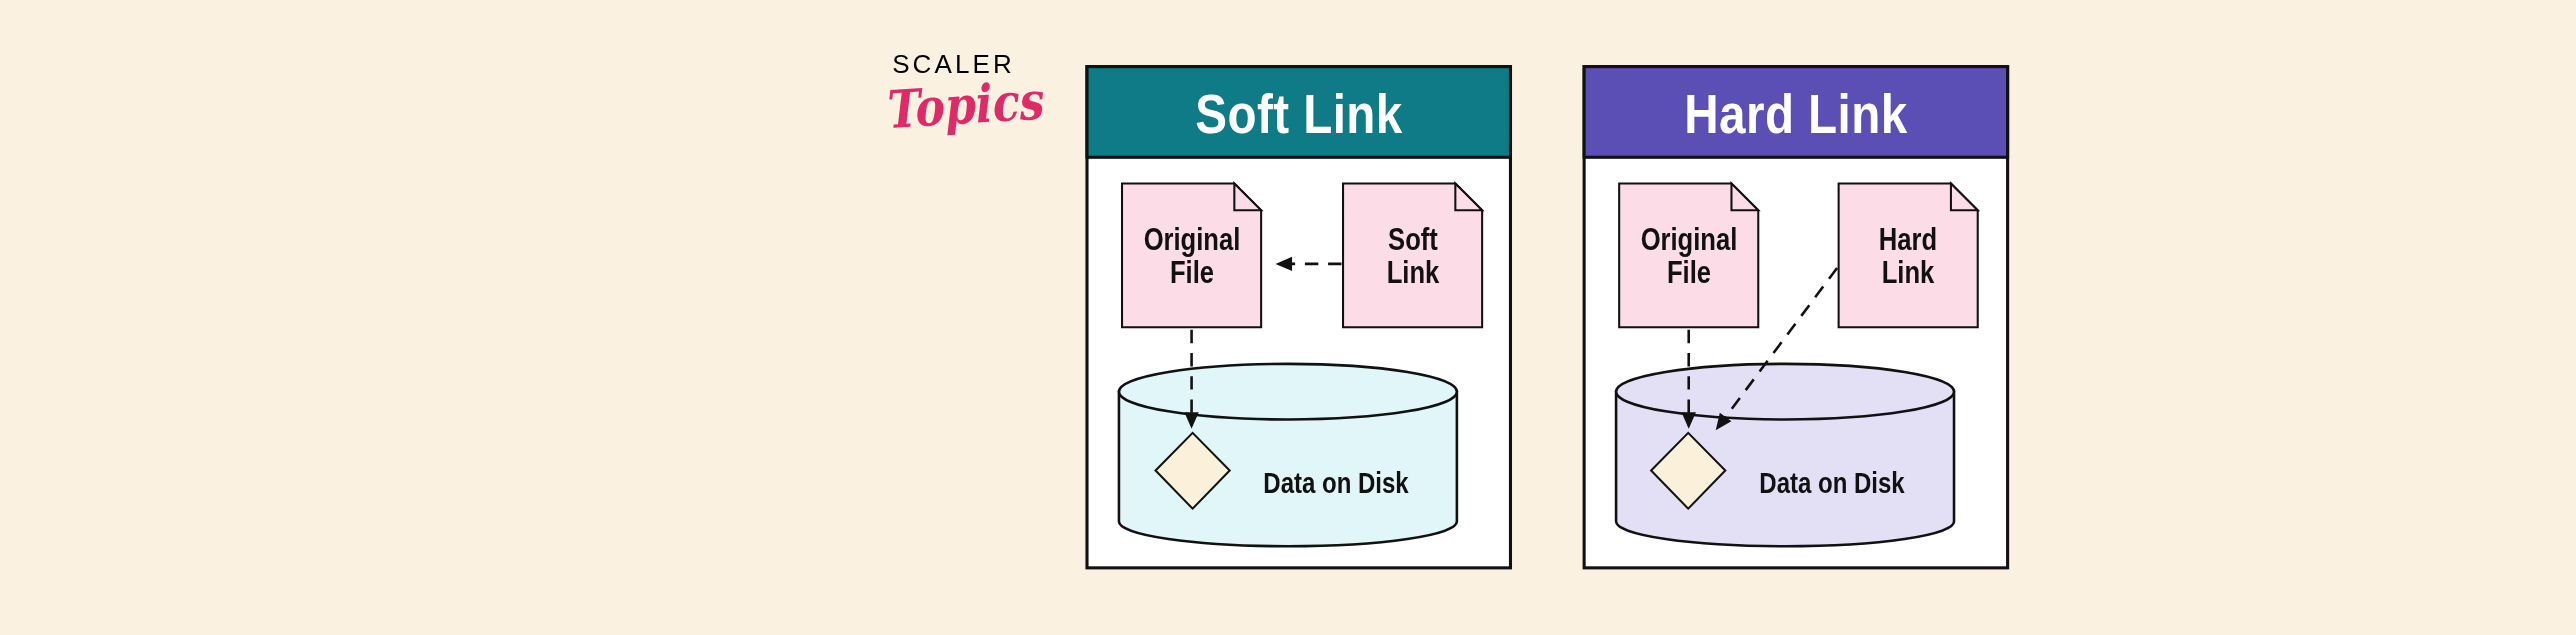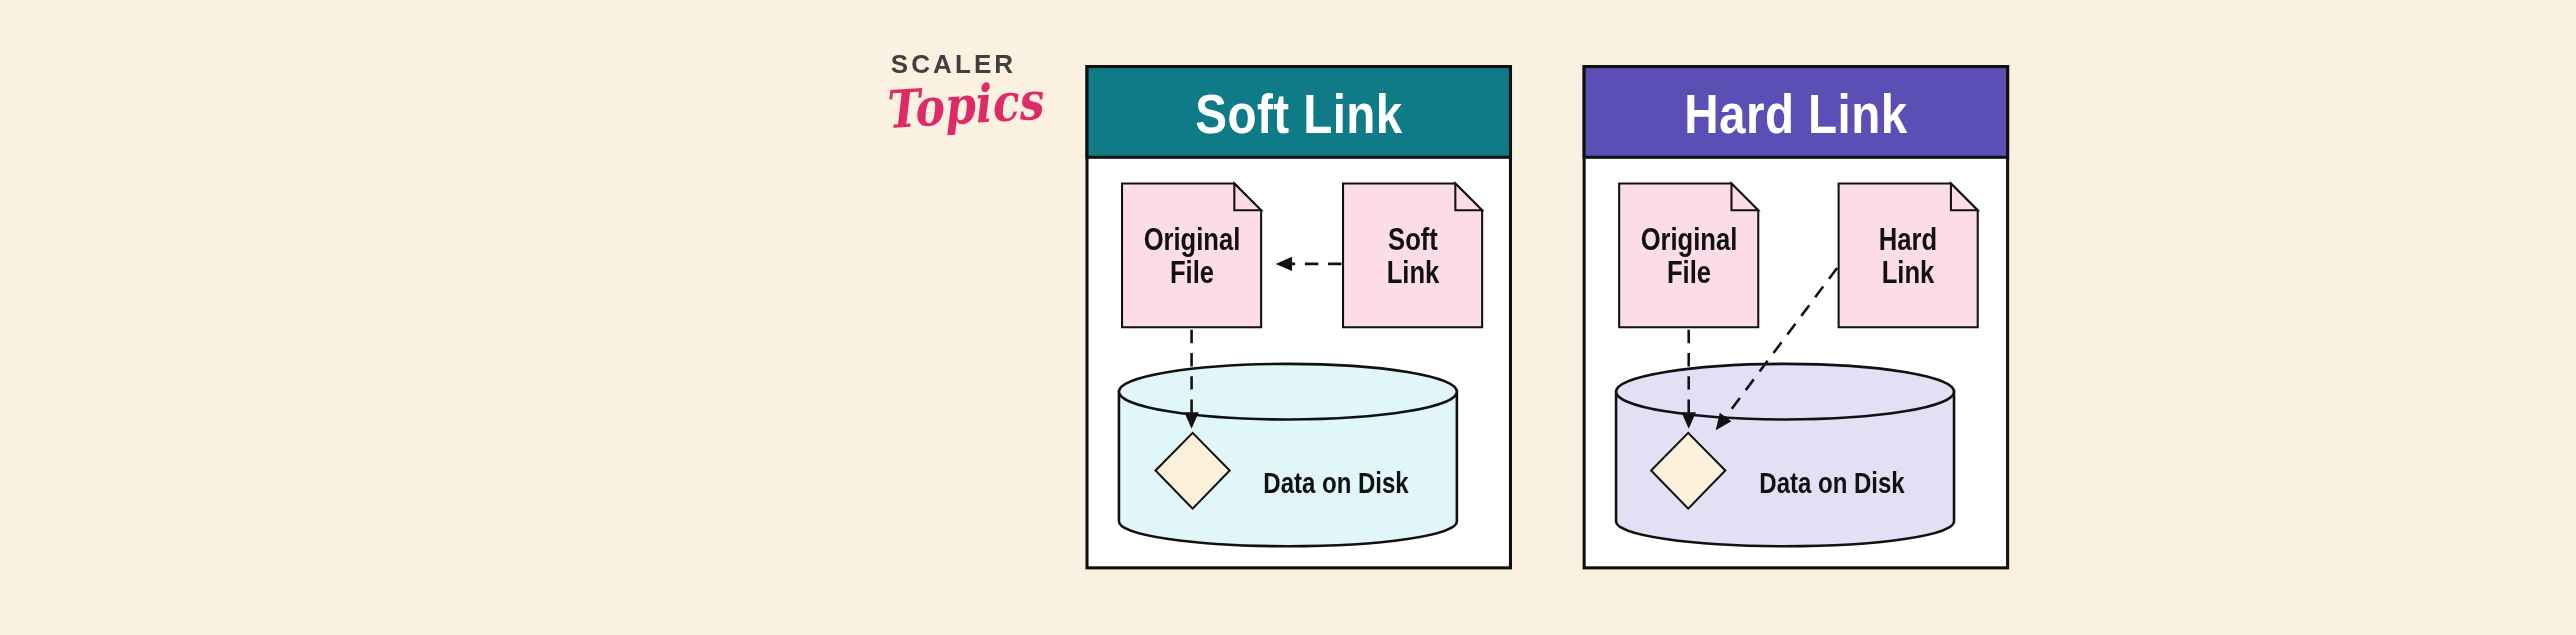--- a/index.html
+++ b/index.html
@@ -47,23 +47,23 @@
   
   .logo {
     position: absolute;
     left: 876px;
     top: 49px;
     width: 155px;
     text-align: center;
   }
   .logo-brand {
     font-size: 26px;
-    font-weight: bold;
+    font-weight: normal;
     letter-spacing: 3.1px;
-    color: #404040;
+    color: #000000;
   }
   .logo-product {
     font-family: "DejaVu Serif", serif;
     font-style: italic;
     font-weight: bold;
     font-size: 52px;
     line-height: 49px;
     margin-top: 1px;
     color: #de2a67;
     transform: scaleX(0.85) rotate(-3deg);

